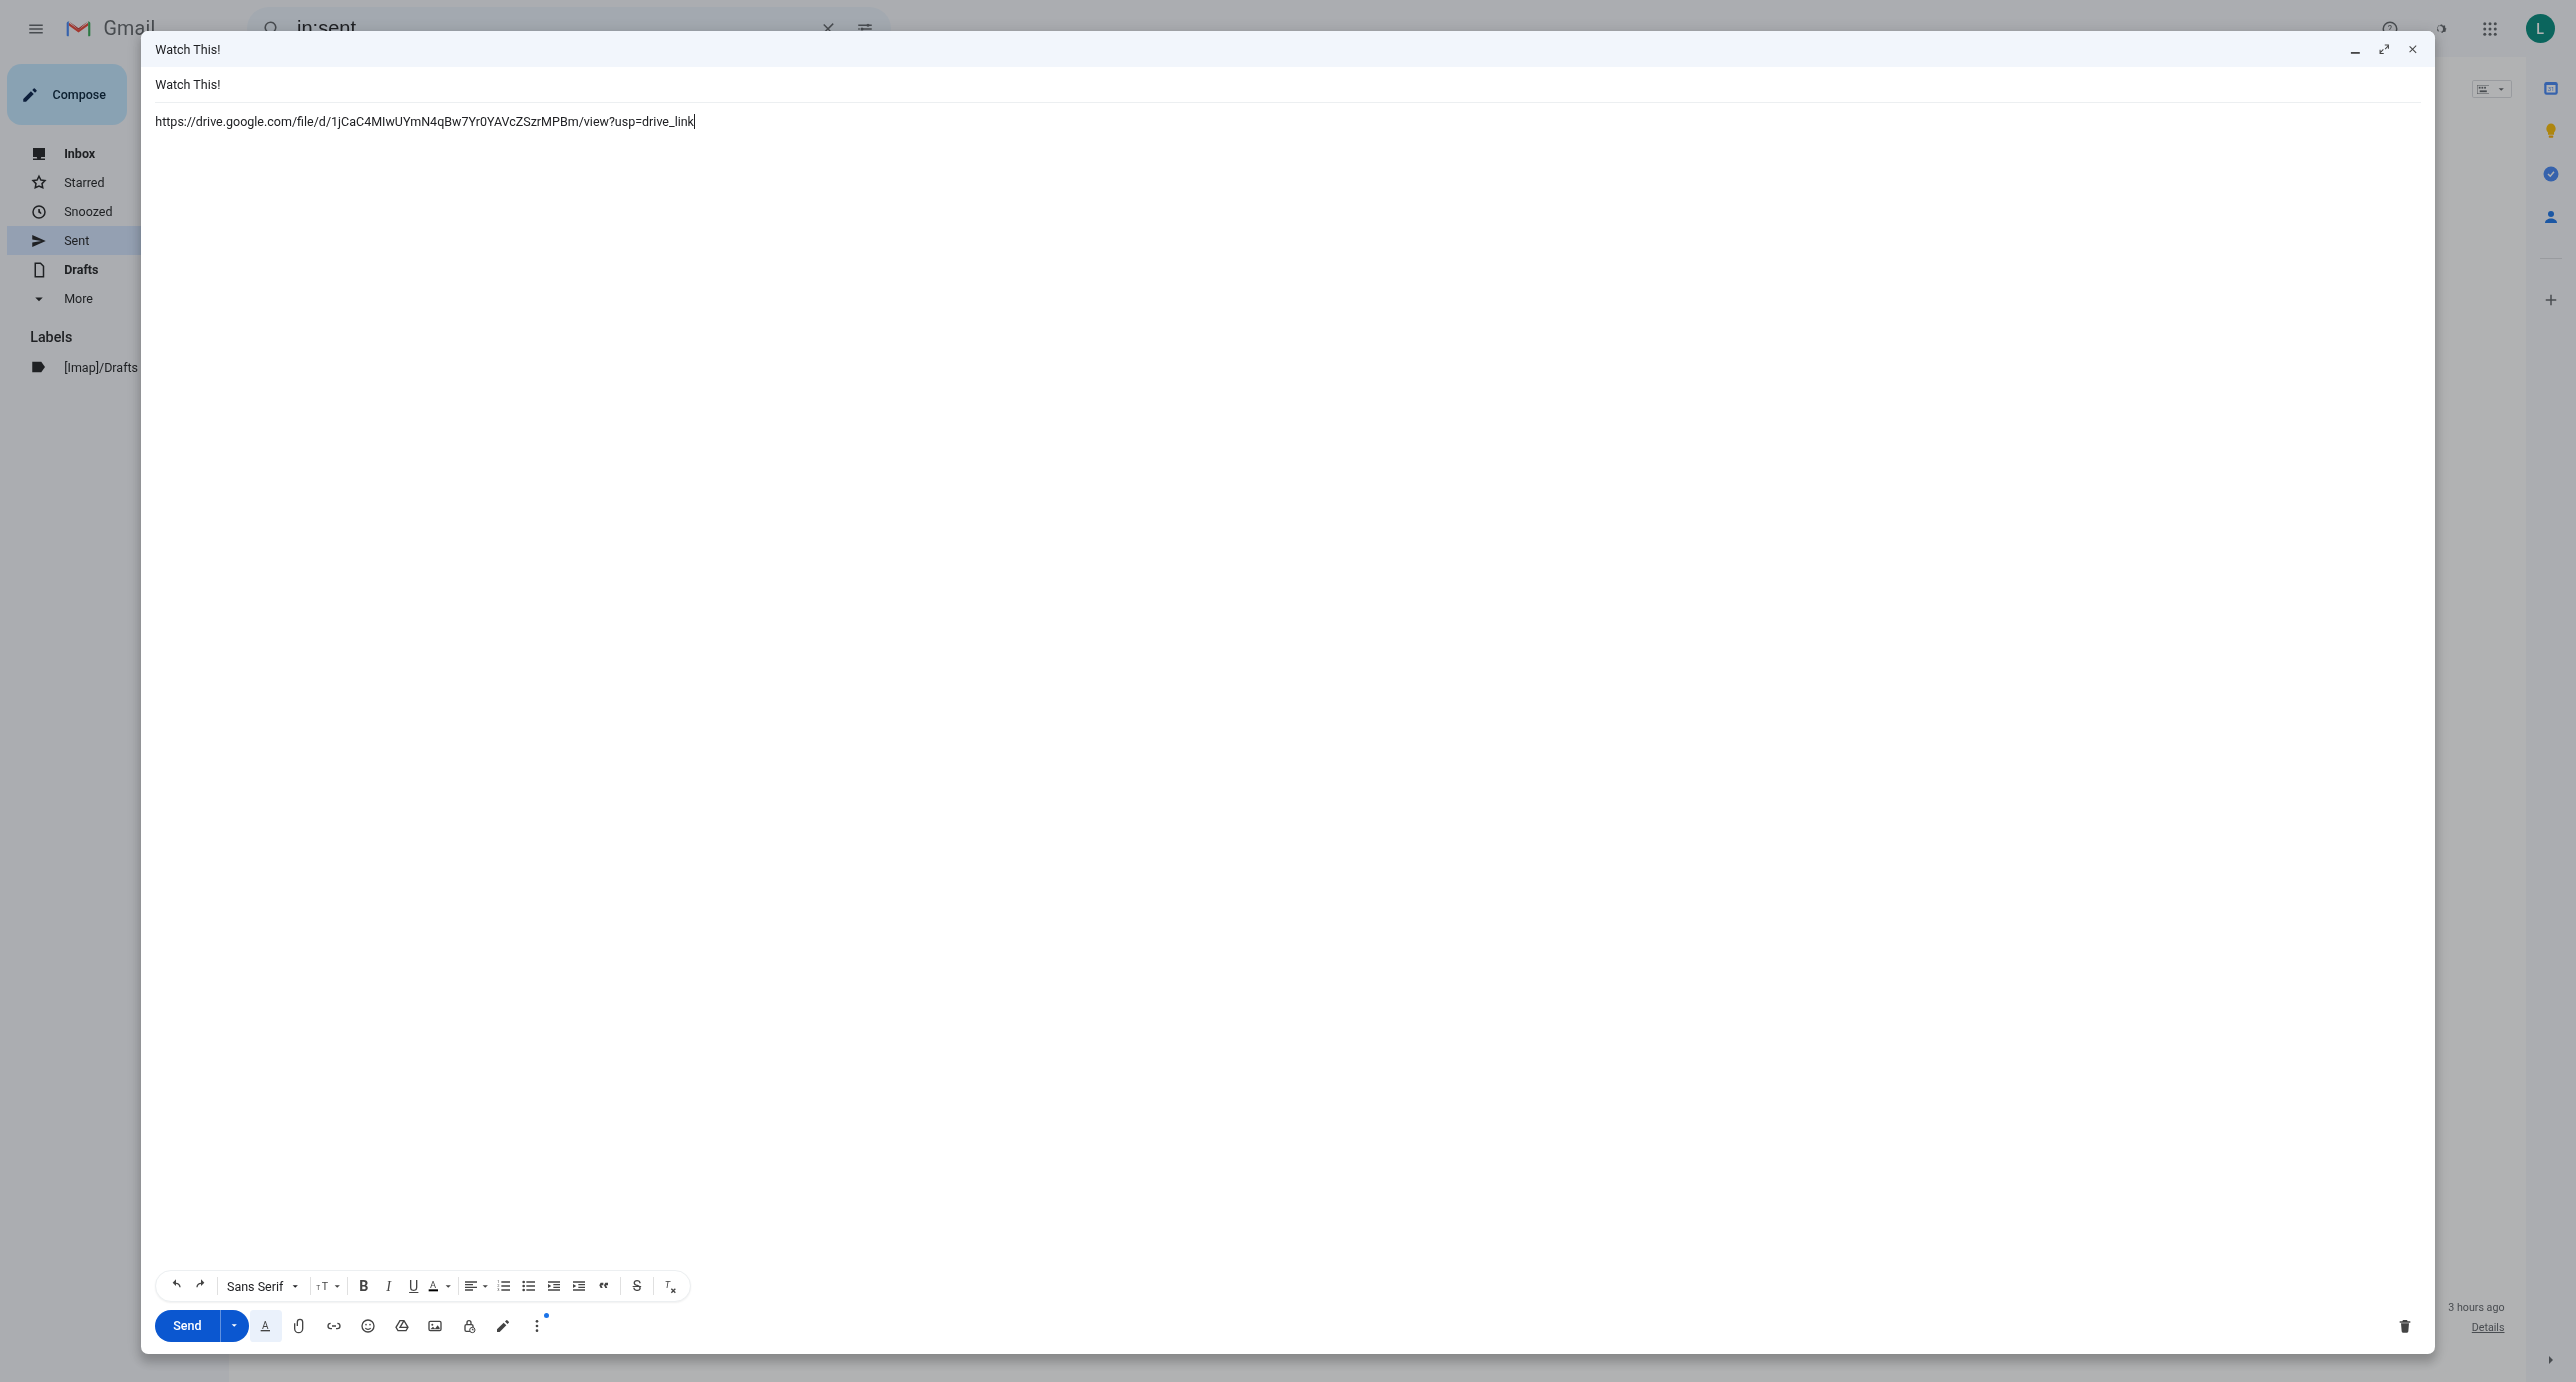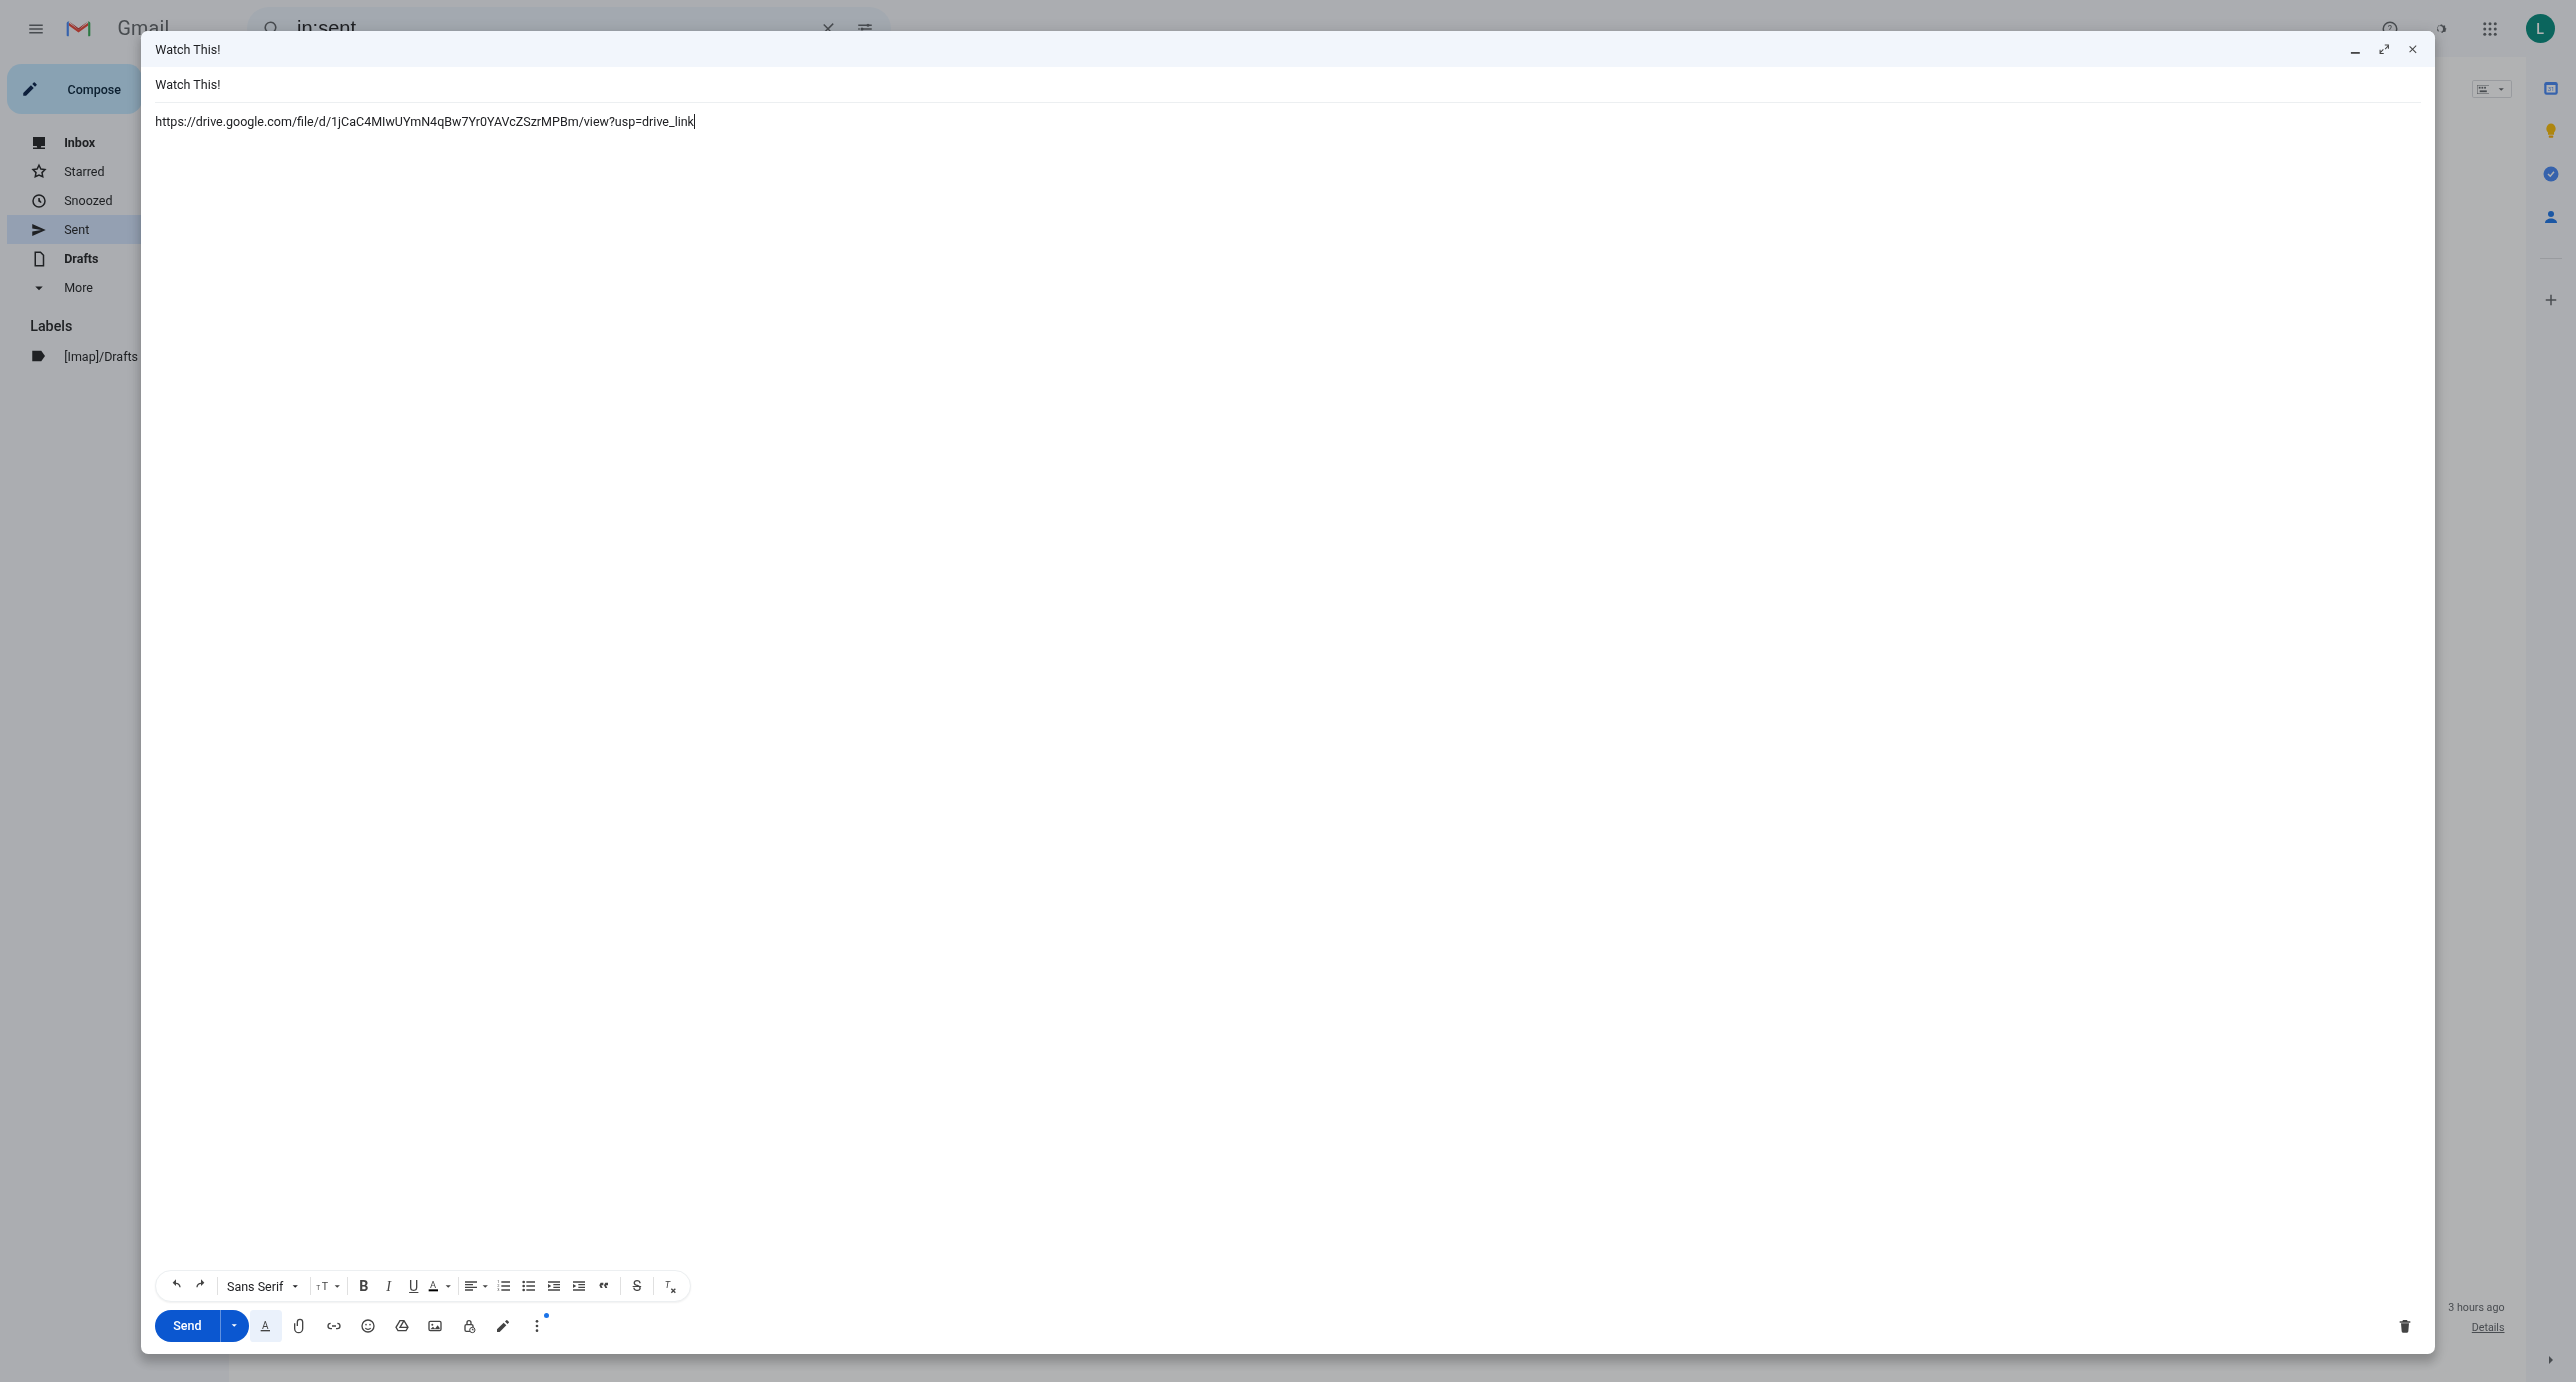--- a/index.html
+++ b/index.html
@@ -4,32 +4,32 @@
 <style>
   * { box-sizing: border-box; margin: 0; padding: 0; }
   html, body { width: 100%; height: 100%; font-family: 'Google Sans', Roboto, Arial, sans-serif; background: #fff; overflow: hidden; }
 
   .app { position: relative; width: 100%; height: 100%; background: #f6f8fc; }
   .scrim { position: absolute; inset: 0; background: rgba(32,33,36,0.35); z-index: 50; }
 
   
   .header { display: flex; align-items: center; height: 57px; padding: 0 14.3px; gap: 7.2px; }
   .icon-btn { width: 43px; height: 43px; border-radius: 50%; display: flex; align-items: center; justify-content: center; cursor: pointer; }
-  .logo-wrap { display: flex; align-items: center; gap: 24px; width: 175px; }
+  .logo-wrap { display: flex; align-items: center; gap: 10px; width: 175px; }
   .gmail-logo-m { width: 29px; height: 21.5px; }
   .gmail-text { font-size: 19.7px; color: #5f6368; letter-spacing: 0.2px; }
   .search { flex: 0 0 644px; height: 43px; background: #eaf1fb; border-radius: 21.5px; display: flex; align-items: center; padding: 0 7.2px; }
   .search input { flex: 1; border: none; background: transparent; font-size: 20px; outline: none; padding: 0 7.2px; color: #202124; }
   .header-spacer { flex: 1; }
   .avatar { width: 29px; height: 29px; border-radius: 50%; background: #00897b; color: #fff; display: flex; align-items: center; justify-content: center; font-size: 14.3px; font-weight: 500; }
 
   
   .body { display: flex; height: calc(100% - 57px); }
   .sidebar { width: 229px; padding: 7.2px 0 0 7.2px; }
-  .compose-btn { height: 50px; padding: 0 21.5px 0 14.3px; background: #c2e7ff; border-radius: 14.3px; display: inline-flex; align-items: center; gap: 28px; font-size: 12.5px; font-weight: 500; color: #001d35; cursor: pointer; margin-bottom: 14.3px; }
+  .compose-btn { height: 61px; padding: 0 21.5px 0 14.3px; background: #c2e7ff; border-radius: 14.3px; display: inline-flex; align-items: center; gap: 13px; font-size: 12.5px; font-weight: 500; color: #001d35; cursor: pointer; margin-bottom: 14.3px; }
   .nav-item { height: 29px; border-radius: 0 14.3px 14.3px 0; display: flex; align-items: center; gap: 16px; padding-left: 23px; font-size: 12.5px; color: #202124; cursor: pointer; }
   .nav-item.bold { font-weight: 700; }
   .nav-item.active { background: #d3e3fd; font-weight: 400; }
   .nav-item .nav-ico { width: 18px; display: flex; justify-content: center; color: #202124; }
   .labels-head { font-size: 14.3px; font-weight: 500; color: #202124; padding: 16px 0 7.2px 23px; }
 
   
   .main { flex: 1; background: #fff; border-radius: 14.3px 0 0 0; margin-right: 50px; padding: 10.7px 14.3px; position: relative; }
   .main-toolbar { display: flex; align-items: center; height: 43px; gap: 14.3px; }
   .checkbox { width: 14.3px; height: 14.3px; border: 1.8px solid #5f6368; border-radius: 1.8px; }

